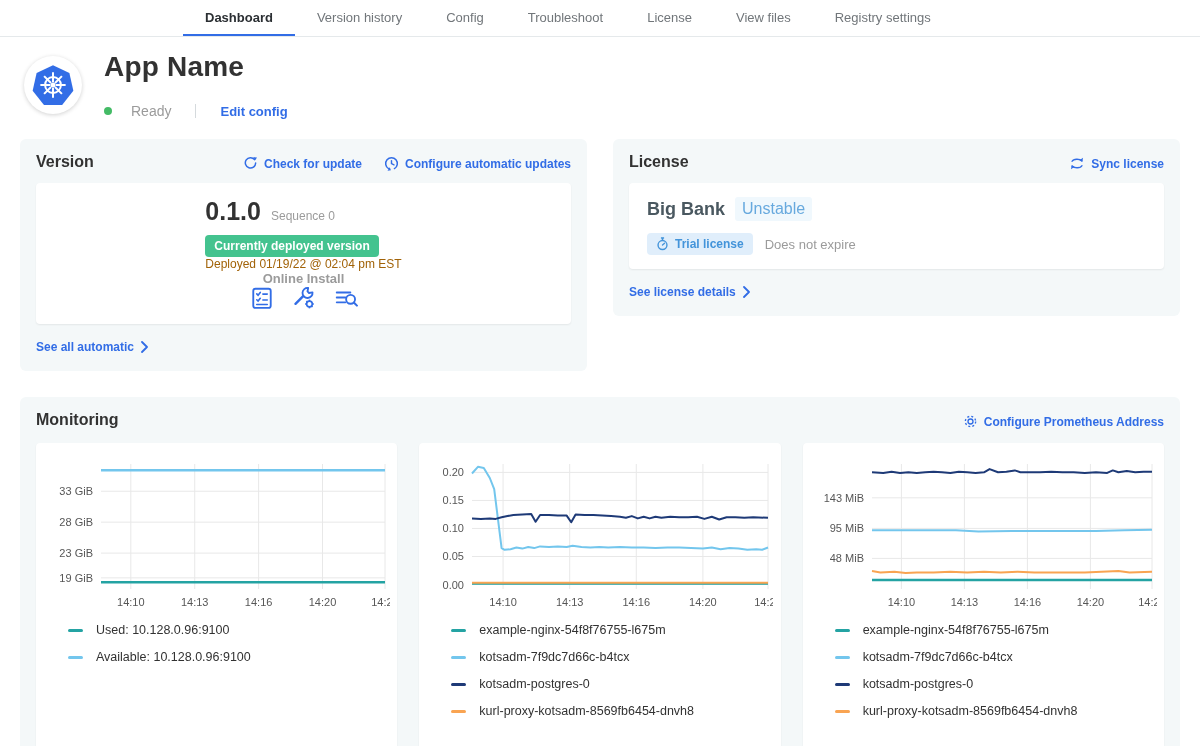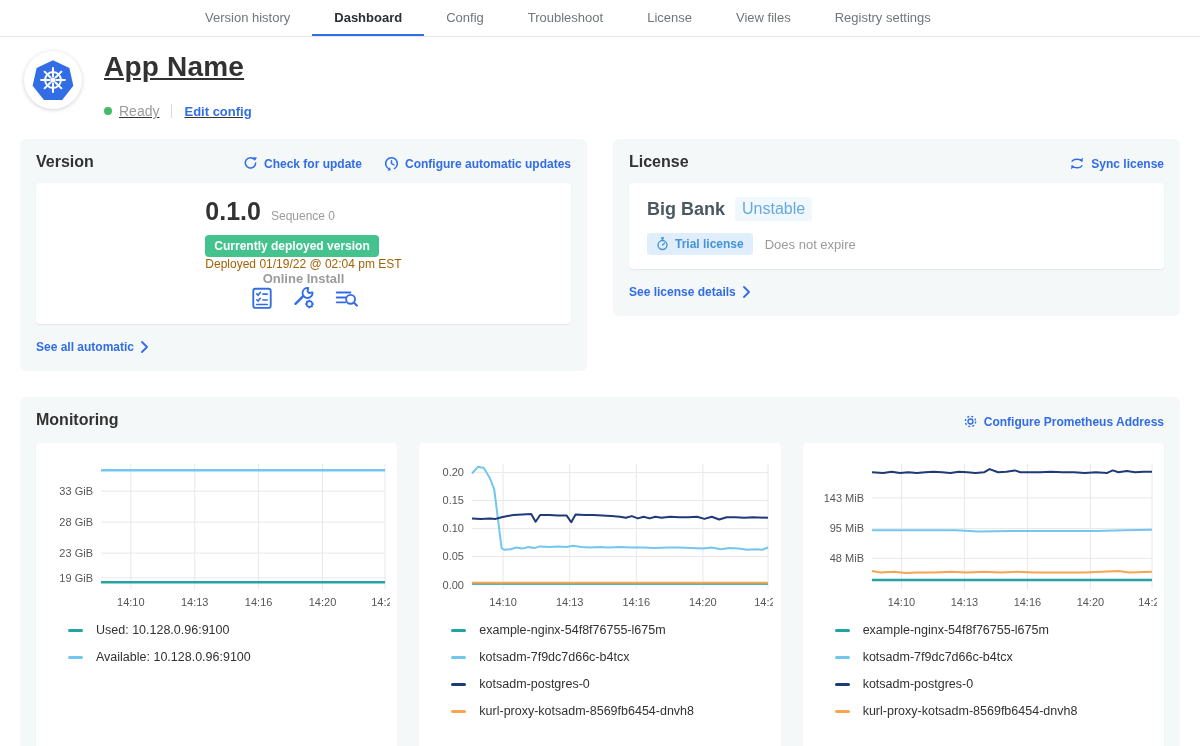--- a/index.html
+++ b/index.html
@@ -7,25 +7,25 @@
     font-family:"Liberation Sans", sans-serif; color:#323232; }
 
   
   .topnav { height:37px; background:#fff; border-bottom:1px solid #e5e9eb; display:flex; }
   .tabs { display:flex; margin-left:183px; }
   .tab { font-size:13px; color:#71767a; padding:0 22px; line-height:35px; cursor:pointer;
          border-bottom:2px solid transparent; }
   .tab.active { color:#2b2f33; font-weight:bold; border-bottom:2px solid #326de6; }
 
   
-  .app-header { display:flex; align-items:flex-start; gap:22px; padding:14px 24px 6px 24px;text-decoration:underline; }
+  .app-header { display:flex; align-items:center; gap:22px; padding:14px 24px 6px 24px; }
   .app-logo { width:58px; height:58px; border-radius:50%; background:#fff;
     box-shadow:0 1px 4px rgba(0,0,0,.18); display:flex; align-items:center; justify-content:center; }
   .app-title { font-size:28px; font-weight:bold; color:#323232; letter-spacing:.2px; }
-  .status-row { display:flex; align-items:center; margin-top:20px; font-size:14px; color:#9b9b9b; }
+  .status-row { display:flex; align-items:center; margin-top:20px; font-size:14px; color:#9b9b9b;gap:12px; }
   .dot { width:8px; height:8px; border-radius:50%; background:#44bb66; margin-right:7px; }
   .vbar { width:1px; height:14px; background:#d5dadd; margin:0 12px; }
   a.blue-link { color:#326de6; font-weight:bold; font-size:12px; text-decoration:none; cursor:pointer;
     display:inline-flex; align-items:center; gap:6px; }
   .status-row a.blue-link { font-size:13px; }
 
   
   .cards-row { display:flex; gap:26px; margin:14px 20px 0 20px; align-items:flex-start; }
   .card { background:#f4f8f9; border-radius:6px; padding:14px 16px 16px 16px; flex:1; }
   .card-head { display:flex; align-items:flex-end; justify-content:space-between; }
@@ -66,22 +66,22 @@
   .dash { width:15px; height:3px; border-radius:2px; margin-right:13px; flex:0 0 auto; }
   .legend-label { font-size:12.5px; color:#323232; }
   .chart-title { margin-top:auto; text-align:center; font-size:14.5px; font-weight:bold; color:#323232; }
   text.tick { font-size:11px; fill:#565656; font-family:"Liberation Sans", sans-serif; }
 </style>
 </head>
 <body>
 
 <nav class="topnav">
   <div class="tabs" id="nav-tabs">
+      <div class="tab active">Dashboard</div>
       <div class="tab">Version history</div>
-      <div class="tab active">Dashboard</div>
       <div class="tab">Config</div>
       <div class="tab">Troubleshoot</div>
       <div class="tab">License</div>
       <div class="tab">View files</div>
       <div class="tab">Registry settings</div>
     </div>
 </nav>
 
 <header class="app-header">
   <div class="app-logo">

